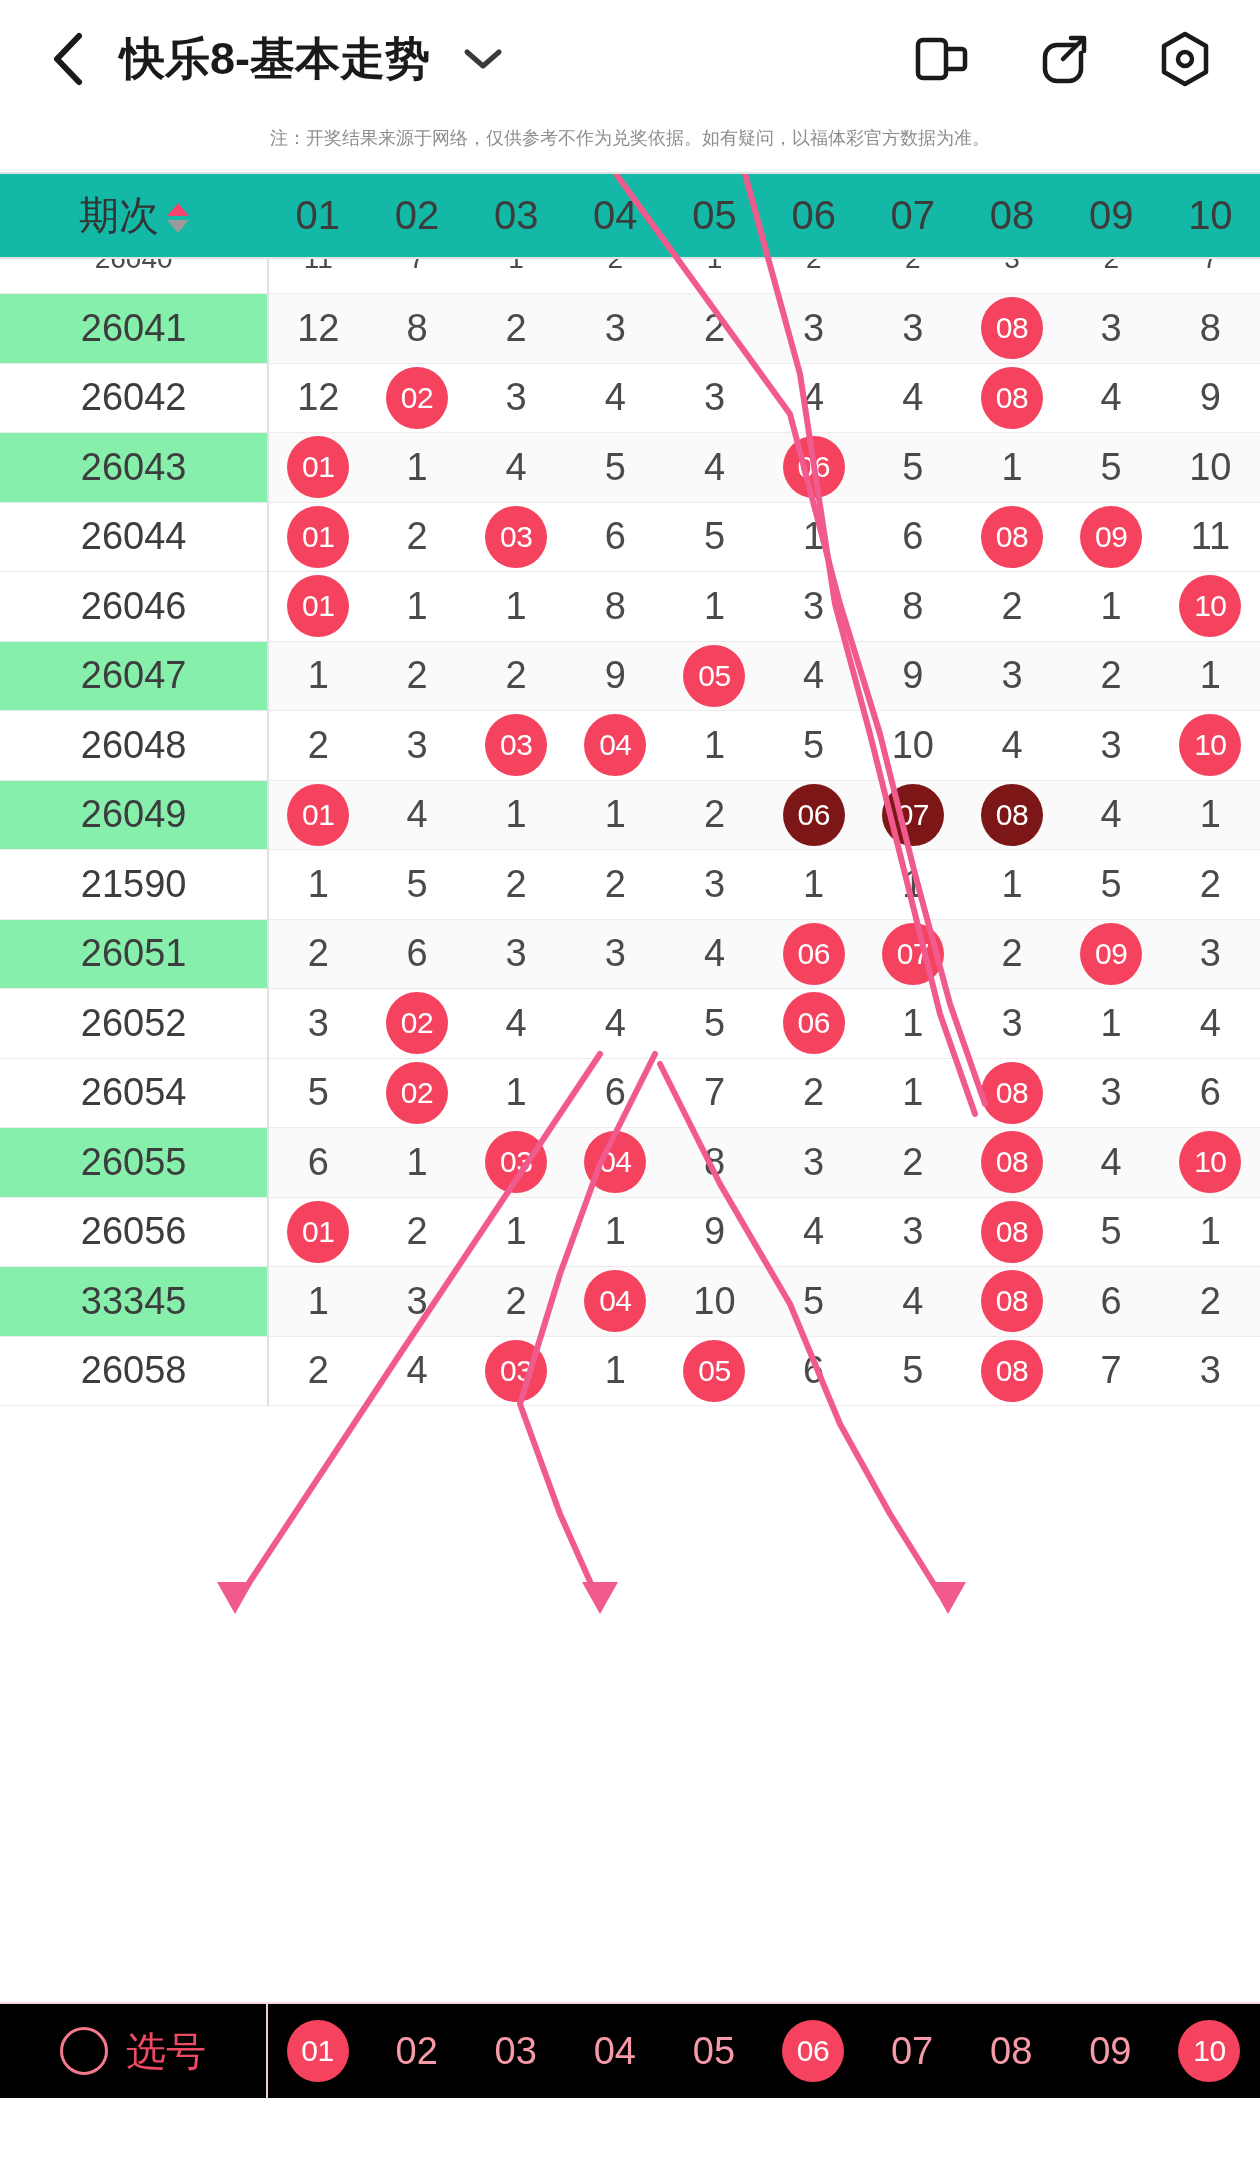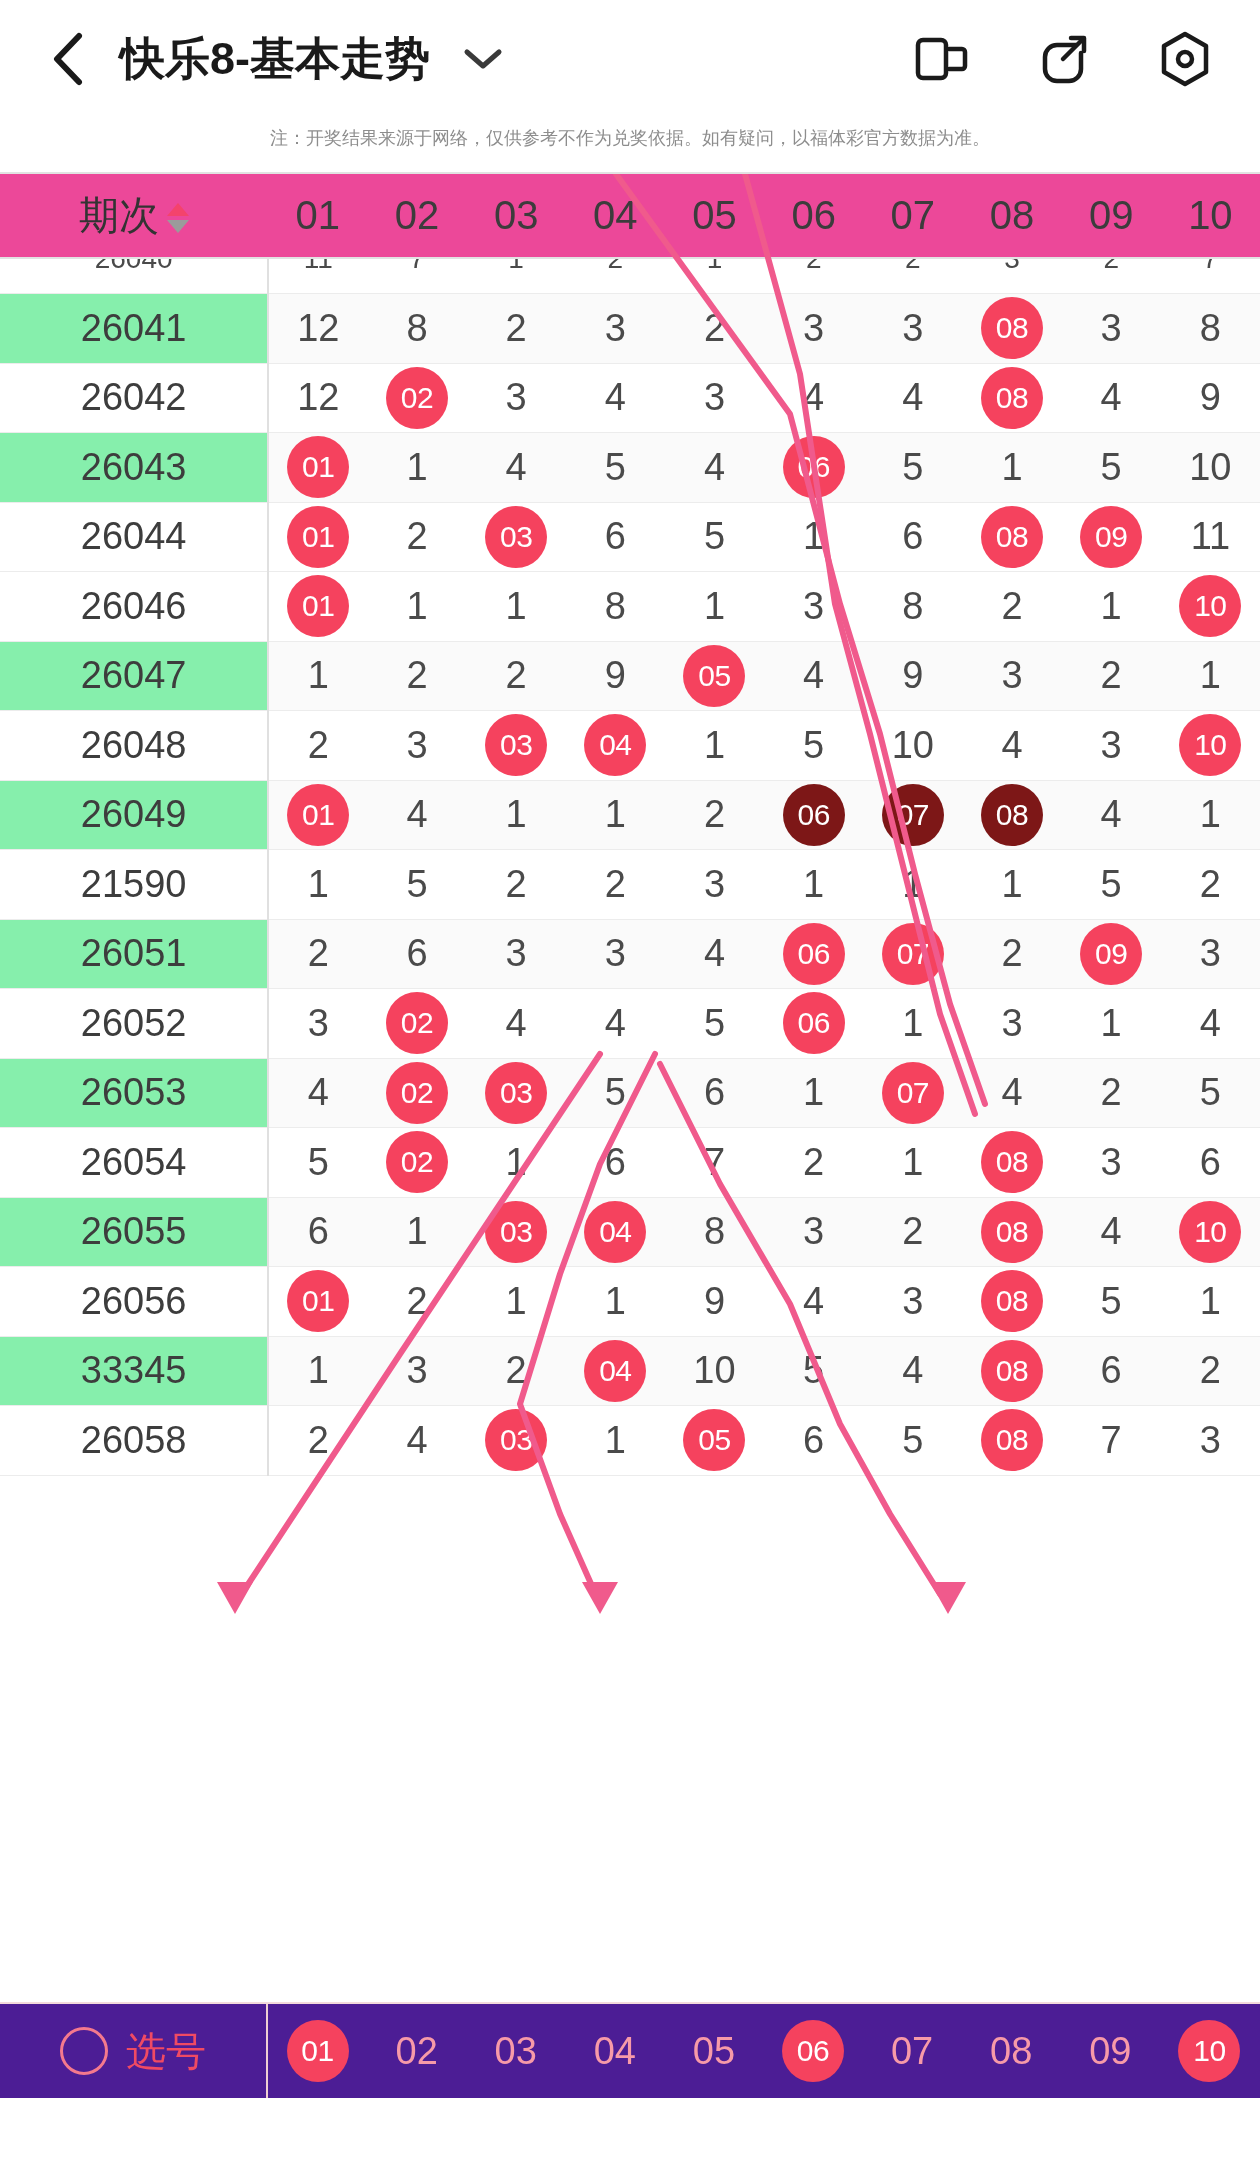--- a/index.html
+++ b/index.html
@@ -58,21 +58,21 @@
   table.grid {
     width: 1260px;
     border-collapse: collapse;
     table-layout: fixed;
   }
   table.grid col.c-period { width: 268px; }
   table.grid col.c-num { width: 99.1px; }
 
   thead th {
     height: 84px;
-    background: #ec4899;
+    background: #14b8a6;
     font-size: 40px;
     font-weight: normal;
     color: #3c3c3c;
     text-align: center;
     border-bottom: 2px solid #e2e2e2;
     vertical-align: middle;
   }
   thead th.period-head {
     font-size: 40px;
     color: #333;
@@ -148,21 +148,21 @@
     left: 0; top: 0;
     width: 1260px;
     height: 1900px;
     pointer-events: none;
   }
 
   
   .footer {
     flex: 0 0 auto;
     height: 96px;
-    background: #4c1d95;
+    background: #000000;
     display: flex;
     align-items: center;
     border-top: 2px solid #f3d9dc;
     position: relative;
   }
   .footer-label {
     width: 268px;
     display: flex;
     align-items: center;
     justify-content: center;
@@ -438,33 +438,20 @@
             <td><span class="ball red">02</span></td>
             <td>4</td>
             <td>4</td>
             <td>5</td>
             <td><span class="ball red">06</span></td>
             <td>1</td>
             <td>3</td>
             <td>1</td>
             <td>4</td>
           </tr>
-          <tr class="alt">
-            <td class="period">26053</td>
-            <td>4</td>
-            <td><span class="ball red">02</span></td>
-            <td><span class="ball red">03</span></td>
-            <td>5</td>
-            <td>6</td>
-            <td>1</td>
-            <td><span class="ball red">07</span></td>
-            <td>4</td>
-            <td>2</td>
-            <td>5</td>
-          </tr>
           <tr class="white">
             <td class="period">26054</td>
             <td>5</td>
             <td><span class="ball red">02</span></td>
             <td>1</td>
             <td>6</td>
             <td>7</td>
             <td>2</td>
             <td>1</td>
             <td><span class="ball red">08</span></td>

